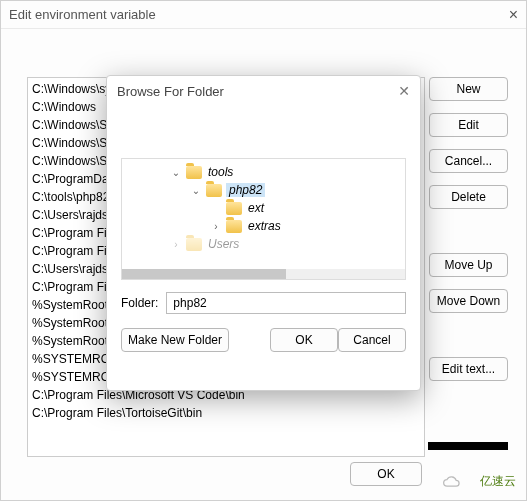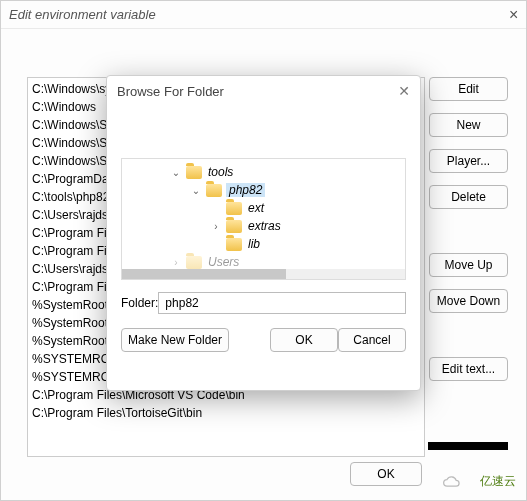--- a/index.html
+++ b/index.html
@@ -1,19 +1,19 @@
 <!DOCTYPE html>
 <html><head>
 <meta charset="utf-8">
 <style>
   * { box-sizing: border-box; font-family: "Segoe UI", Tahoma, sans-serif; }
   body { margin:0; width:527px; height:501px; background:#f7f7f7; position:relative; overflow:hidden; }
 
   .outer-win { position:absolute; left:0; top:0; width:527px; height:501px; background:#fdfdfd; border:1px solid #d0d0d0; }
-  .titlebar { height:28px; display:flex; align-items:center; padding:0 8px; color:#555; font-size:13px; border-bottom:1px solid #eaeaea;font-style:italic; }
+  .titlebar { height:28px; display:flex; align-items:center; padding:0 8px; color:#555; font-size:13px; border-bottom:1px solid #eaeaea; }
   .titlebar .title { flex:1; }
   .titlebar .close { font-family:Arial; font-size:16px; color:#555; cursor:pointer; }
 
   .body { position:relative; padding:18px; height:calc(100% - 28px); }
 
   .list { position:absolute; left:26px; top:48px; width:398px; height:380px; border:1px solid #ccc; background:#fff; padding:2px 0; }
   .list-item { height:18px; line-height:18px; font-size:12px; padding:0 4px; white-space:nowrap; overflow:hidden; }
 
   .side { position:absolute; top:48px; right:18px; width:79px; display:flex; flex-direction:column; gap:12px; }
   .side .gap { height:20px; }
@@ -33,21 +33,21 @@
   .tree { font-size:12px; padding:4px 0; width:310px; }
   .tree-row { height:18px; display:flex; align-items:center; }
   .tree-row .exp { width:12px; text-align:center; color:#666; font-size:10px; }
   .tree-row .fold { width:16px; height:13px; margin:0 4px; background:linear-gradient(#ffe49c,#f1c24a); border-radius:2px; position:relative; }
   .tree-row .fold:before { content:""; position:absolute; left:0; top:-3px; width:8px; height:3px; background:#f1c24a; border-radius:2px 2px 0 0; }
   .tree-row.sel .lbl { background:#cce4f7; padding:0 3px; }
   .tree-row .lbl { padding:0 2px;font-style:italic; }
   .hscroll { position:absolute; left:0; bottom:0; right:0; height:10px; background:#f0f0f0; }
   .hscroll .thumb { position:absolute; left:0; top:0; height:100%; width:58%; background:#c8c8c8; }
 
-  .folder-row { display:flex; align-items:center; margin:12px 14px 0 14px; }
+  .folder-row { display:flex; align-items:center; margin:12px 14px 0 14px; gap:8px; }
   .folder-row label { font-size:12px; }
   .folder-row input { flex:1; height:22px; border:1px solid #bcbcbc; font-size:12px; padding:0 6px; }
 
   .dlg2 .btns { display:flex; gap:0; justify-content:flex-end; margin:14px 14px 0 14px; }
   .dlg2 .btns .btn.make { margin-right:auto; padding:0 6px; width:auto; }
   .dlg2 .btns .btn { width:68px; }
 </style>
 </head>
 <body>
 
@@ -74,23 +74,23 @@
       <div class="list-item">%SystemRoot%\system32</div>
       <div class="list-item">%SystemRoot%</div>
       <div class="list-item">%SystemRoot%\System32\Wbem</div>
       <div class="list-item">%SYSTEMROOT%\System32\WindowsPowerShell\v1.0\</div>
       <div class="list-item">%SYSTEMROOT%\System32\OpenSSH\</div>
       <div class="list-item">C:\Program Files\Microsoft VS Code\bin</div>
       <div class="list-item">C:\Program Files\TortoiseGit\bin</div>
     </div>
 
     <div class="side">
+      <div class="btn">New</div>
       <div class="btn">Edit</div>
-      <div class="btn">New</div>
-      <div class="btn">Player...</div>
+      <div class="btn">Cancel...</div>
       <div class="btn">Delete</div>
       <div class="gap"></div>
       <div class="btn">Move Up</div>
       <div class="btn">Move Down</div>
       <div class="gap"></div>
       <div class="btn">Edit text...</div>
     </div>
 
     <div class="ok-bar-bg"></div>
     <div class="btn footer">OK</div>
@@ -125,25 +125,20 @@
       <div class="tree-row" style="padding-left:88px">
         <span class="exp"></span>
         <span class="fold"></span>
         <span class="lbl">ext</span>
       </div>
       <div class="tree-row" style="padding-left:88px">
         <span class="exp">›</span>
         <span class="fold"></span>
         <span class="lbl">extras</span>
       </div>
-      <div class="tree-row" style="padding-left:88px">
-        <span class="exp"></span>
-        <span class="fold"></span>
-        <span class="lbl">lib</span>
-      </div>
       <div class="tree-row" style="padding-left:48px;opacity:.4">
         <span class="exp">›</span>
         <span class="fold"></span>
         <span class="lbl">Users</span>
       </div>
     </div>
     <div class="hscroll">
         <div class="thumb"></div>
       </div>
   </div>

